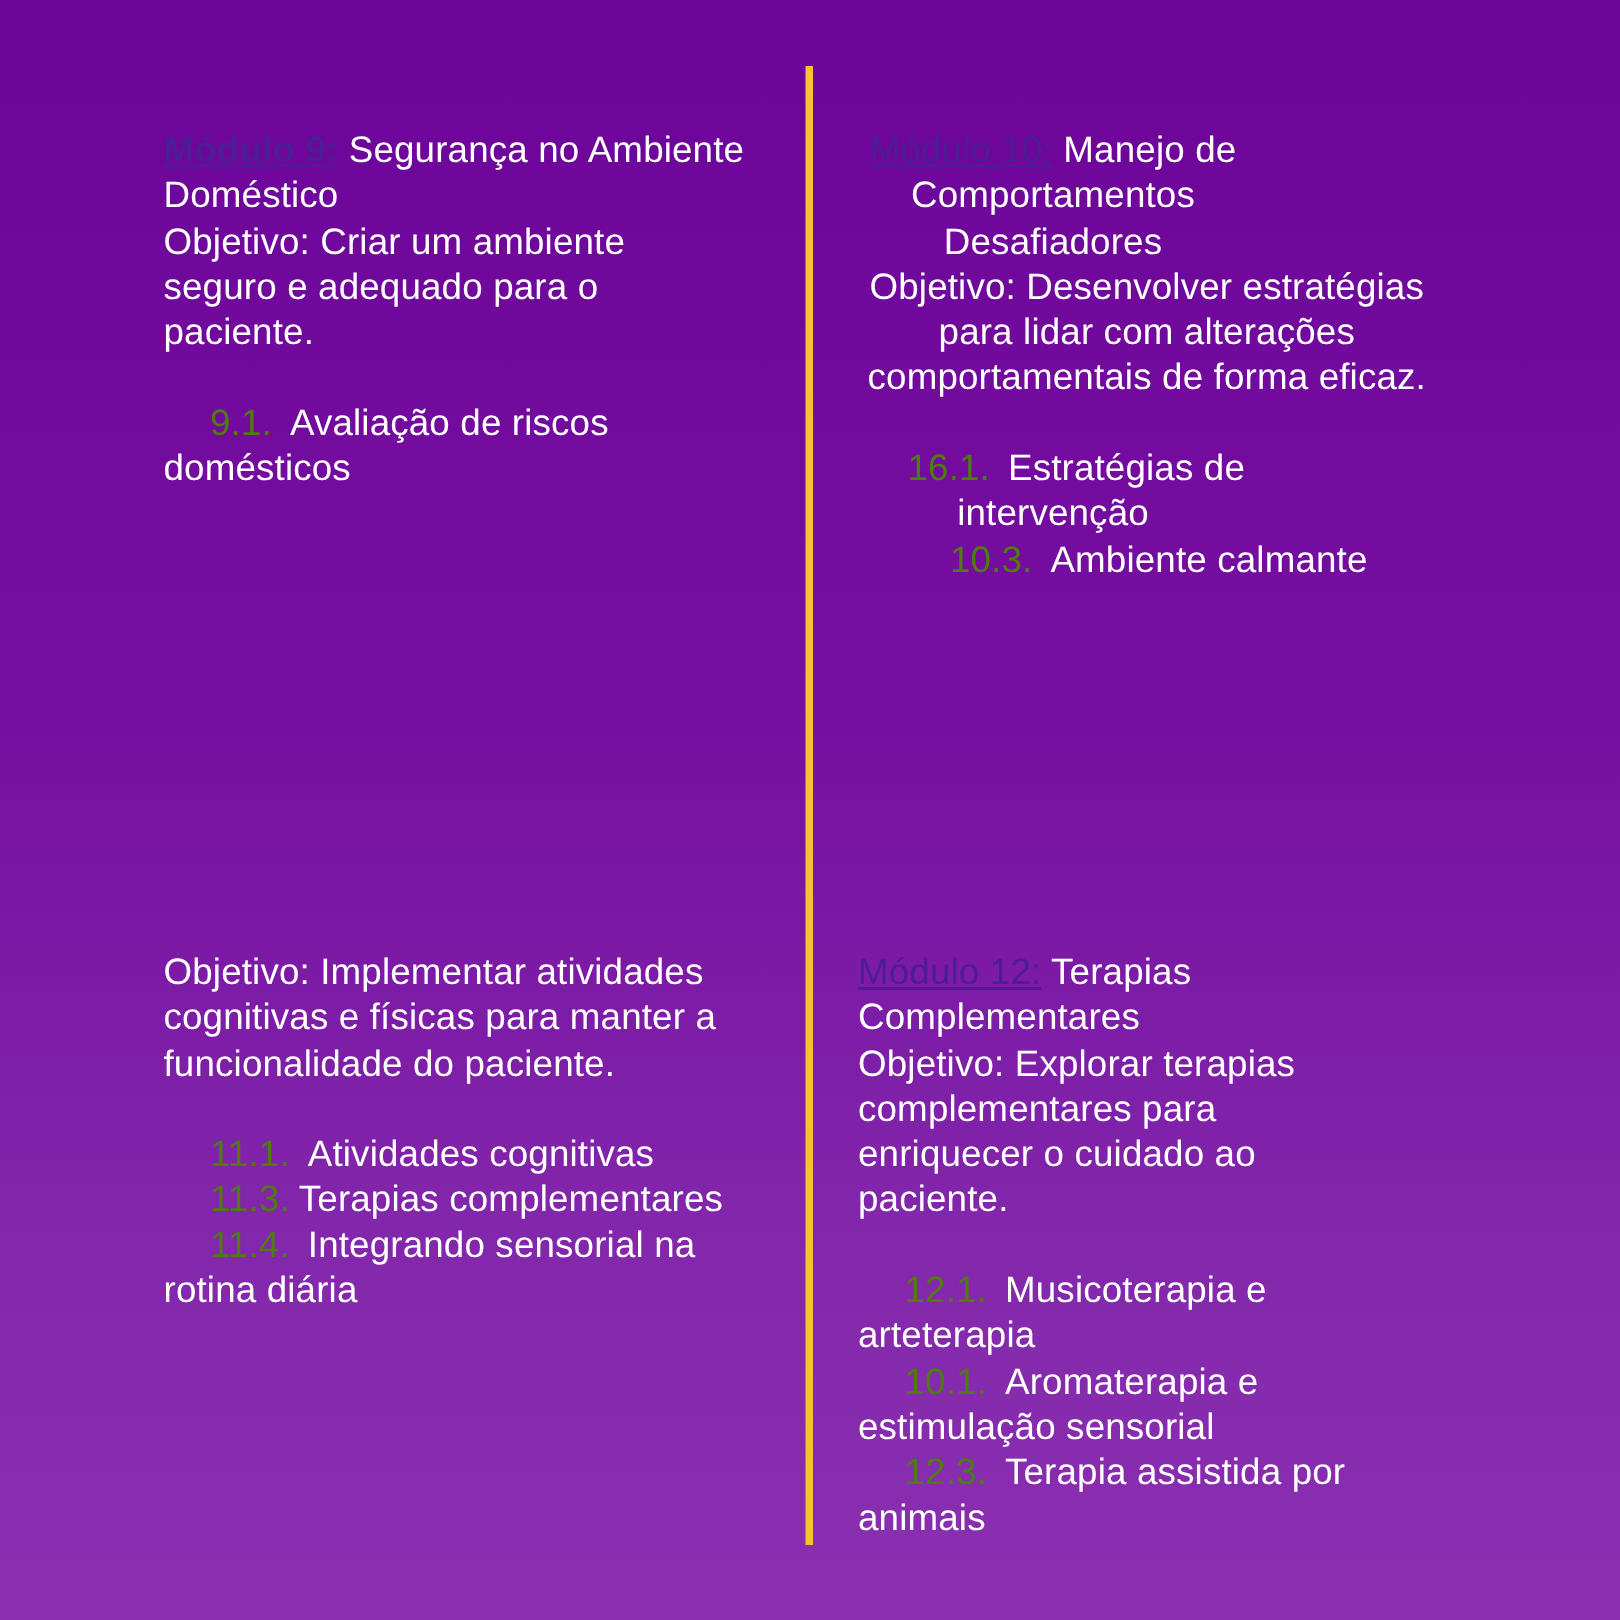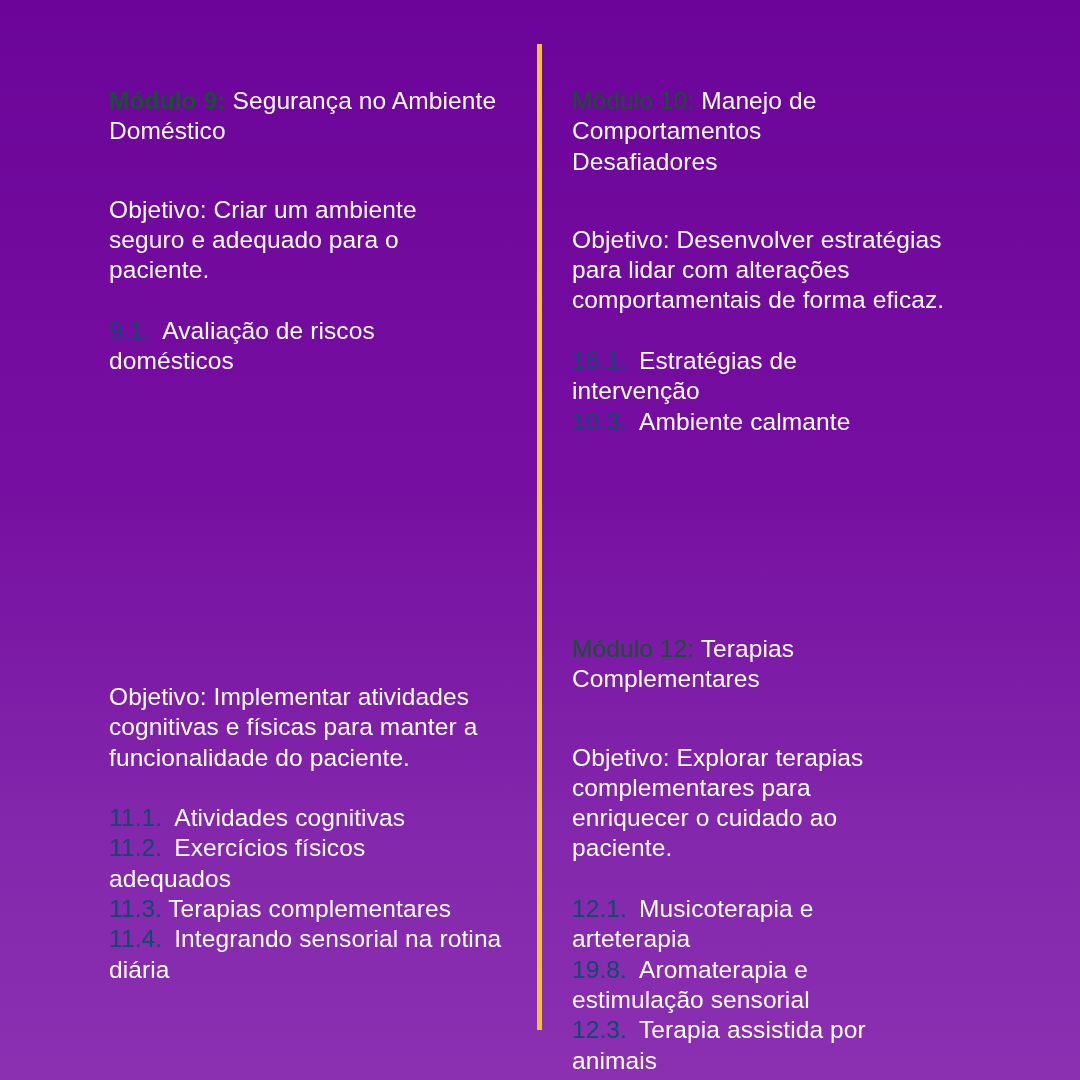--- a/index.html
+++ b/index.html
@@ -24,40 +24,41 @@
       background: #f6c232;
     }
     .module {
       position: absolute;
       width: 400px;
       font-size: 24.5px;
       line-height: 30.3px;
       letter-spacing: 0.1px;
     }
     .m9  { left: 109px; top: 86px; }
-    .m10 { left: 572px; top: 86px; }
+    .m10 { left: 572px; top: 86px; text-align: center; }
     .m11 { left: 109px; top: 634px; }
     .m12 { left: 572px; top: 634px; }
     .m11 { width: 400px; }
     .label {
-      color: #14532d;
+      color: #4c1d95;
+      text-decoration: underline;
     }
     .label.bold {
       font-weight: bold;
     }
     .objective {
       display: block;
-      margin-top: 48px;
     }
     .lessons {
       margin-top: 30.3px;
     }
     .lesson-num {
-      color: #0c4a6e;
+      color: #4d7c0f;
       margin-right: 12px;
+      margin-left: 31px;
     }
     .line { display: block; }
   </style>
 </head>
 <body>
 
 <div class="divider"></div>
 
 <section class="module m9">
   <div>
@@ -77,29 +78,28 @@
   <div class="lessons" style="width:370px">
     <div class="line" style="width:260px"><span class="lesson-num">16.1.</span><span>Estratégias de intervenção</span></div>
     <div class="line"><span class="lesson-num">10.3.</span><span>Ambiente calmante</span></div>
   </div>
 </section>
 
 <section class="module m11">
   <span class="objective" style="width:395px">Objetivo: Implementar atividades cognitivas e físicas para manter a funcionalidade do paciente.</span>
   <div class="lessons" style="width:400px">
     <div class="line"><span class="lesson-num">11.1.</span><span>Atividades cognitivas</span></div>
-    <div class="line" style="width:300px"><span class="lesson-num">11.2.</span><span>Exercícios físicos adequados</span></div>
     <div class="line" style="white-space:nowrap"><span class="lesson-num" style="margin-right:6px">11.3.</span><span>Terapias complementares</span></div>
     <div class="line" style="width:395px"><span class="lesson-num">11.4.</span><span>Integrando sensorial na rotina diária</span></div>
   </div>
 </section>
 
 <section class="module m12">
   <div style="width:270px">
     <span class="label">Módulo 12:</span><span> Terapias Complementares</span>
   </div>
   <span class="objective" style="width:340px">Objetivo: Explorar terapias complementares para enriquecer o cuidado ao paciente.</span>
   <div class="lessons" style="width:350px">
     <div class="line" style="width:280px"><span class="lesson-num">12.1.</span><span>Musicoterapia e arteterapia</span></div>
-    <div class="line" style="width:290px"><span class="lesson-num">19.8.</span><span>Aromaterapia e estimulação sensorial</span></div>
+    <div class="line" style="width:290px"><span class="lesson-num">10.1.</span><span>Aromaterapia e estimulação sensorial</span></div>
     <div class="line" style="width:345px"><span class="lesson-num">12.3.</span><span>Terapia assistida por animais</span></div>
   </div>
 </section>
 
 </body></html>

